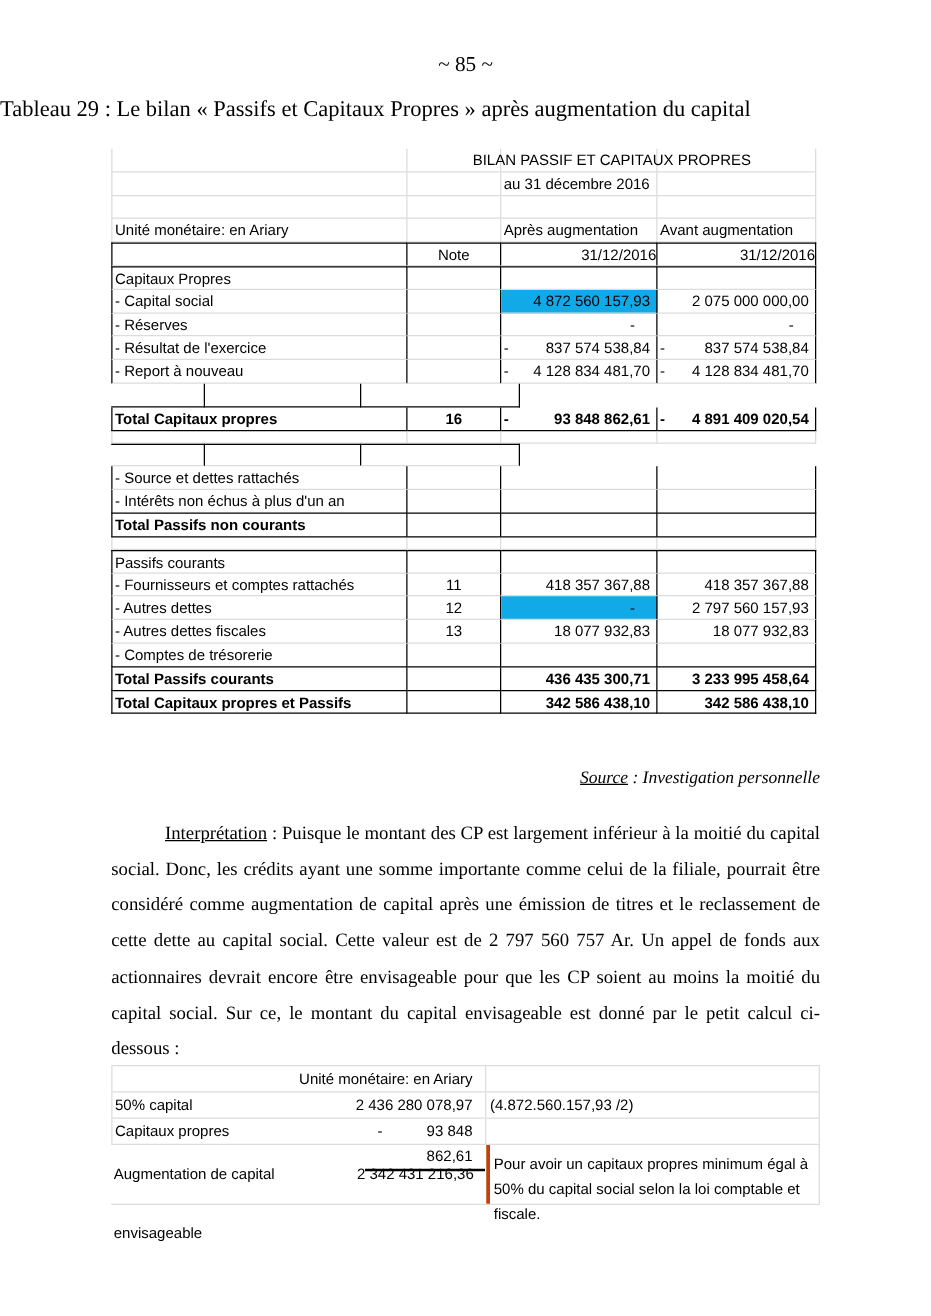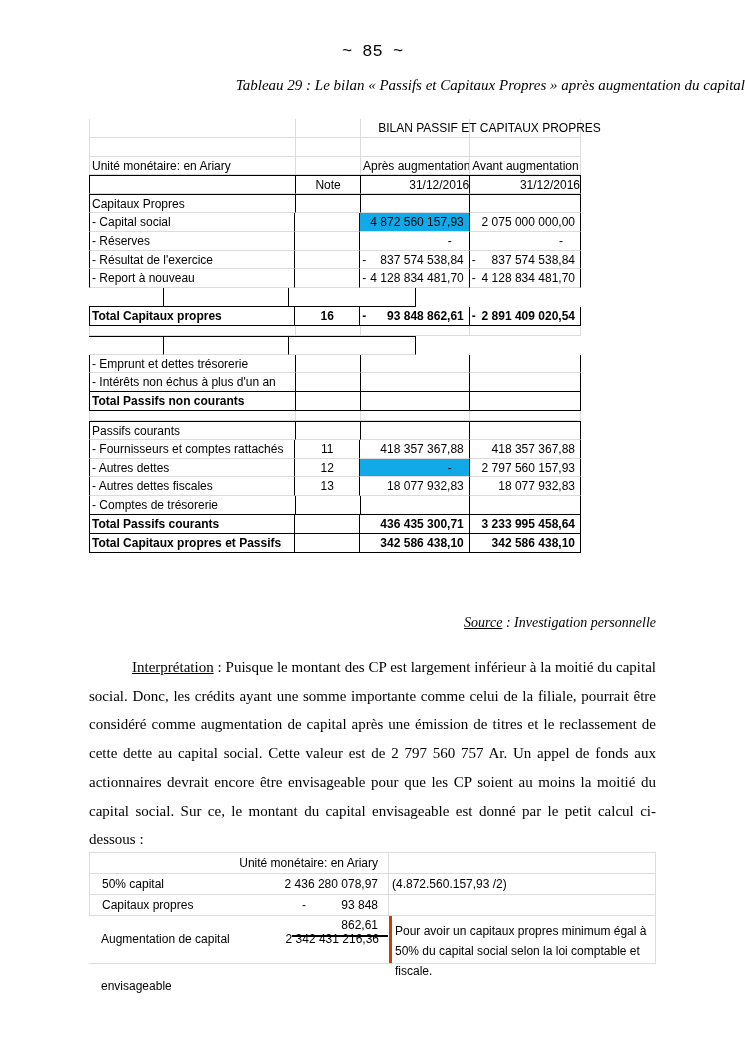--- a/index.html
+++ b/index.html
@@ -1,24 +1,24 @@
 <!DOCTYPE html>
 <html><head>
 <meta charset="utf-8">
 <style>
   html, body { margin: 0; padding: 0; background: #ffffff; }
   body { width: 745px; height: 1053px; position: relative; overflow: hidden; color: #000; }
   .serif { font-family: "Liberation Serif", "DejaVu Serif", serif; }
   .sans { font-family: "Liberation Sans", "DejaVu Sans", sans-serif; }
 
-  #page-number { position: absolute; top: 42px; left: 0; width: 745px; text-align: center; font-size: 17px; font-family: Liberation Mono, monospace; }
-  #table-caption { position: absolute; top: 77px; left: 0; width: 745px; text-align: right; font-size: 15px; font-style: italic; }
+  #page-number { position: absolute; top: 42px; left: 0; width: 745px; text-align: center; font-size: 17px; }
+  #table-caption { position: absolute; top: 77px; left: 0; width: 745px; text-align: left; font-size: 18px; }
 
   
-  #bilan { position: absolute; left: 89px; top: 119px; width: 492px; }
+  #bilan { position: absolute; left: 89px; top: 119px; width: 564px; }
   .row { position: relative; height: 18.8px; display: flex; font-size: 12px; line-height: 18.8px; }
   .cell { box-sizing: border-box; height: 100%; white-space: nowrap; overflow: hidden; border-right: 1px solid #dcdcdc; border-bottom: 1px solid #dcdcdc; }
   .c1 { width: 237px; padding-left: 2px; border-left: 1px solid #dcdcdc; }
   .c2 { width: 75px; text-align: center; }
   .c3 { width: 125px; }
   .c4 { width: 127px; }
   .num { display: flex; justify-content: flex-start; padding: 0 5px 0 2px; }
   .num .sign { width: 8px; }
   .num .val { text-align: right; flex: 1; }
   .center { text-align: right; }
@@ -35,21 +35,21 @@
 
   #source { position: absolute; top: 615px; right: 89px; font-size: 14px; font-style: italic; }
   #source u { text-decoration: underline; }
 
   #interpretation { position: absolute; top: 653px; left: 89px; width: 567px; font-size: 15px; line-height: 28.7px; text-align: justify; text-indent: 43px; }
   #interpretation .ul { text-decoration: underline; }
 
   
   #calc { position: absolute; left: 89px; top: 852px; width: 567px; font-size: 12px; }
   #calc .r { display: flex; border-bottom: 1px solid #dcdcdc; }
-  #calc .a { width: 195px; box-sizing: border-box; padding-left: 12px; border-left: 1px solid #dcdcdc; }
+  #calc .a { width: 195px; box-sizing: border-box; padding-left: 2px; border-left: 1px solid #dcdcdc; }
   #calc .b { width: 105px; box-sizing: border-box; border-right: 1px solid #dcdcdc; text-align: right; padding-right: 10px; }
   #calc .c { flex: 1; box-sizing: border-box; padding-left: 3px; border-right: 1px solid #dcdcdc; }
   #calc .h20 { height: 20px; line-height: 20px; }
   #calc .unit { width: 300px; box-sizing: border-box; text-align: right; padding-right: 10px; border-left: 1px solid #dcdcdc; border-right: 1px solid #dcdcdc; }
   #calc .under { border-bottom: 2px solid #000; display: flex; justify-content: space-between; padding-left: 10px; margin-left: 8px; }
   #calc .tall { height: 47px; }
   #calc .tall .a, #calc .tall .b { line-height: 47px; }
   #calc .tall .c { line-height: 20px; padding-top: 5px; }
 </style>
 </head>
@@ -61,20 +61,26 @@
 <div id="bilan" class="sans">
 
   <div class="row">
     <div class="cell c1"></div>
     <div class="span-title">BILAN PASSIF ET CAPITAUX PROPRES</div>
     <div class="cell c2"></div>
       <div class="cell c3"></div>
       <div class="cell c4"></div>
   </div>
   <div class="row">
+    <div class="cell c1"></div>
+      <div class="cell c2"></div>
+    <div class="cell c3" style="padding-left:2px">au 31 décembre 2016</div>
+    <div class="cell c4"></div>
+  </div>
+  <div class="row">
       <div class="cell c1"></div>
       <div class="cell c2"></div>
       <div class="cell c3"></div>
       <div class="cell c4"></div>
     </div>
   <div class="row">
     <div class="cell c1">Unité monétaire: en Ariary</div>
     <div class="cell c2"></div>
     <div class="cell c3" style="padding-left:2px">Après augmentation</div>
     <div class="cell c4" style="padding-left:2px">Avant augmentation</div>
@@ -147,37 +153,37 @@
   </div>
   <div class="row bold">
     <div class="cell c1 blk br bb">Total Capitaux propres</div>
     <div class="cell c2 br bb">16</div>
     <div class="cell c3 br bb num">
         <span class="sign">-</span>
         <span class="val">93 848 862,61</span>
       </div>
     <div class="cell c4 br bb num">
         <span class="sign">-</span>
-        <span class="val">2 891 409 020,54</span>
+        <span class="val">4 891 409 020,54</span>
       </div>
   </div>
   <div class="row spacer">
       <div class="cell c1"></div>
       <div class="cell c2"></div>
       <div class="cell c3"></div>
       <div class="cell c4"></div>
     </div>
 
   <div class="row">
     <div class="cell c2 br bt"></div>
       <div class="cell c3 br bt"></div>
       <div class="cell c4 br bt"></div>
   </div>
   <div class="row">
-    <div class="cell c1 blk br">- Emprunt et dettes trésorerie</div>
+    <div class="cell c1 blk br">- Source et dettes rattachés</div>
     <div class="cell c2 br"></div>
       <div class="cell c3 br"></div>
       <div class="cell c4 br"></div>
   </div>
   <div class="row">
     <div class="cell c1 blk br bb">- Intérêts non échus à plus d'un an</div>
     <div class="cell c2 br bb"></div>
       <div class="cell c3 br bb"></div>
       <div class="cell c4 br bb"></div>
   </div>

